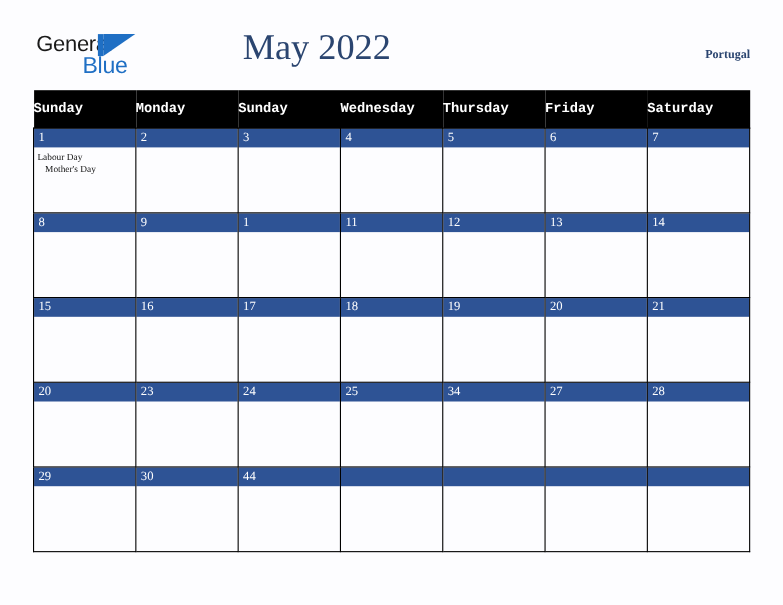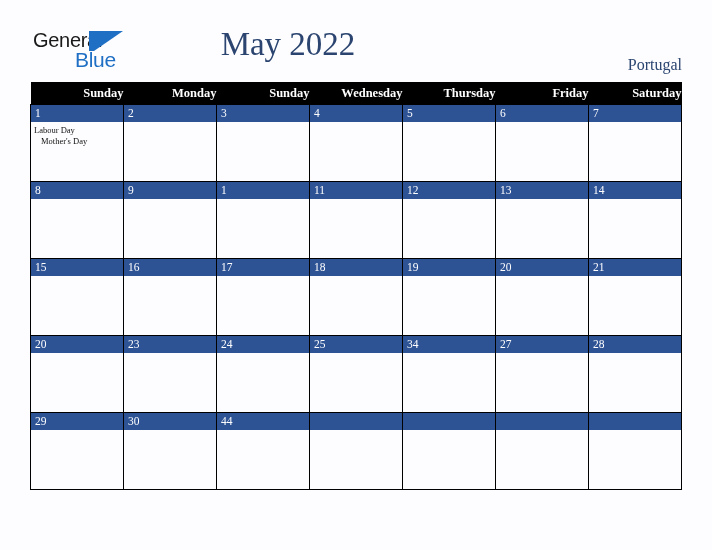--- a/index.html
+++ b/index.html
@@ -83,44 +83,45 @@
     top: 26px;
     width: 576px;
     text-align: center;
     font-size: 33px;
     color: #2b4570;
     font-family: "Liberation Serif", serif;
   }
   .country {
     position: absolute;
     right: 30px;
-    top: 56px;
-    font-size: 16px;
+    top: 44px;
+    font-size: 11px;
     color: #2b4570;
     font-family: "Liberation Serif", serif;
+    font-weight: bold;
   }
 
   
   .calendar {
     position: absolute;
     left: 30px;
     top: 82px;
     width: 652px;
     border-collapse: collapse;
     table-layout: fixed;
   }
   .calendar th {
     background: #000000;
     color: #ffffff;
     font-size: 12.5px;
     font-weight: bold;
-    height: 22px;
+    height: 34px;
     padding: 0;
-    text-align: right;
-    font-family: Liberation Serif, serif;
+    text-align: left;
+    font-family: Liberation Mono, monospace;
     border: none;
   }
   .calendar td {
     border: 1px solid #000000;
     padding: 0;
     vertical-align: top;
     height: 76px;
     background: #fdfdff;
   }
   .daynum {

